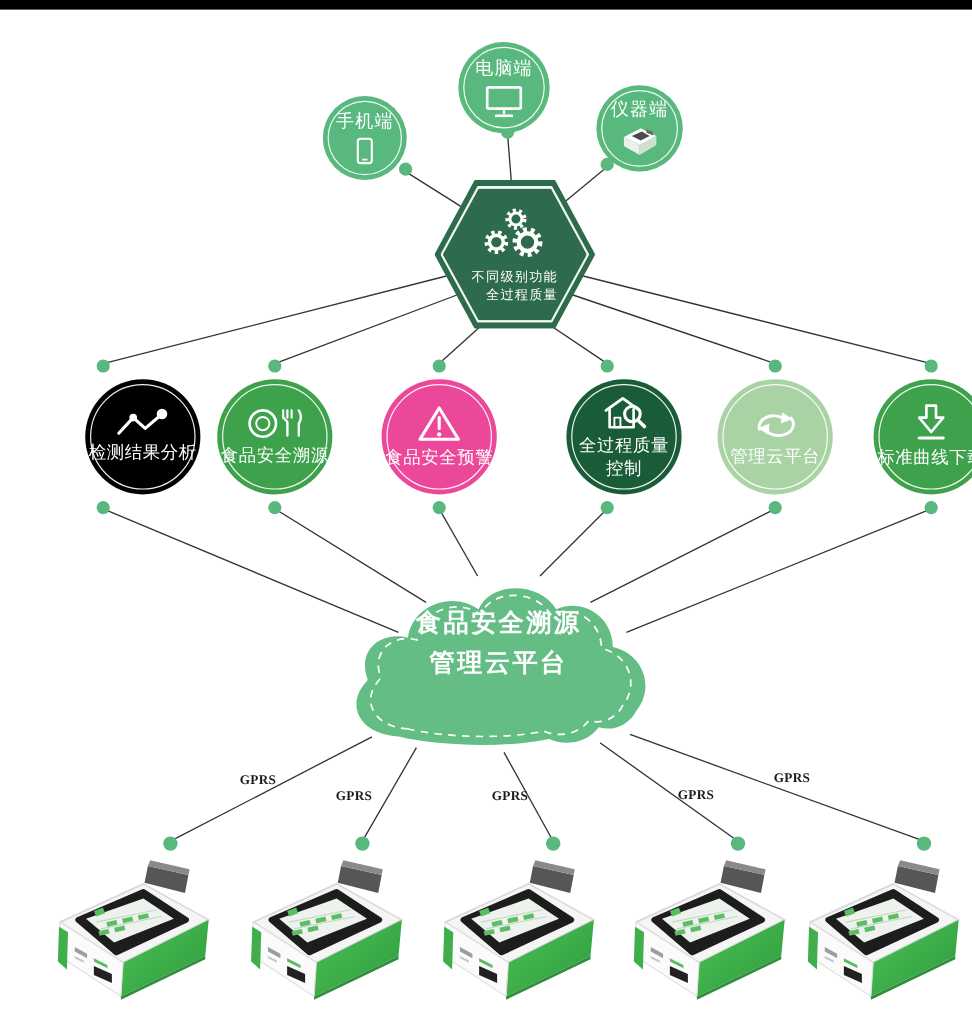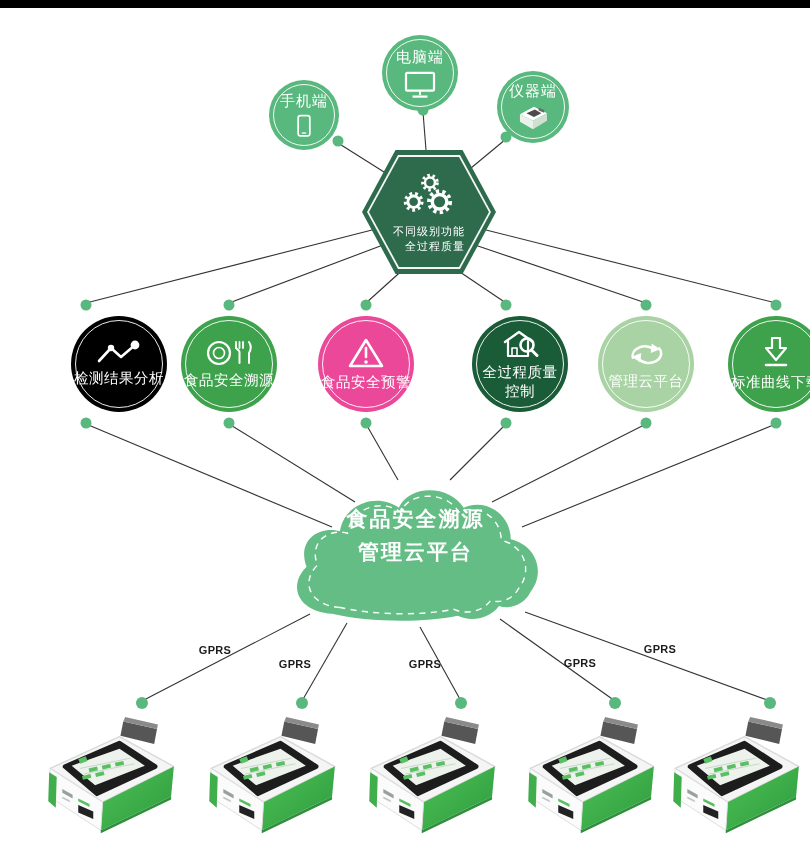--- a/index.html
+++ b/index.html
@@ -26,21 +26,21 @@
                justify-content:center;color:#fff;gap:4px;padding-top:2px;}
   .hex-text{font-size:11px;letter-spacing:1px;line-height:1.35;text-align:right;}
 
   
   .cloud-svg{position:absolute;left:283px;top:474px;}
   .cloud-text{position:absolute;left:283px;top:505px;width:265px;color:#fff;text-align:center;
               font-weight:bold;font-size:21px;letter-spacing:2px;}
   .cloud-text .l2{margin-top:5px;}
 
   .gprs{position:absolute;transform:translate(-50%,-50%);font-size:11px;font-weight:bold;color:#1b1b1b;
-        letter-spacing:.3px;}
+        letter-spacing:.3px;font-family:Liberation Serif, serif;}
 
   .device{position:absolute;width:150px;height:122px;}
   .hidden-defs{position:absolute;width:0;height:0;overflow:hidden;}
 </style>
 </head>
 <body>
 
 <div class="stage">
 
   <div class="topbar"></div>

